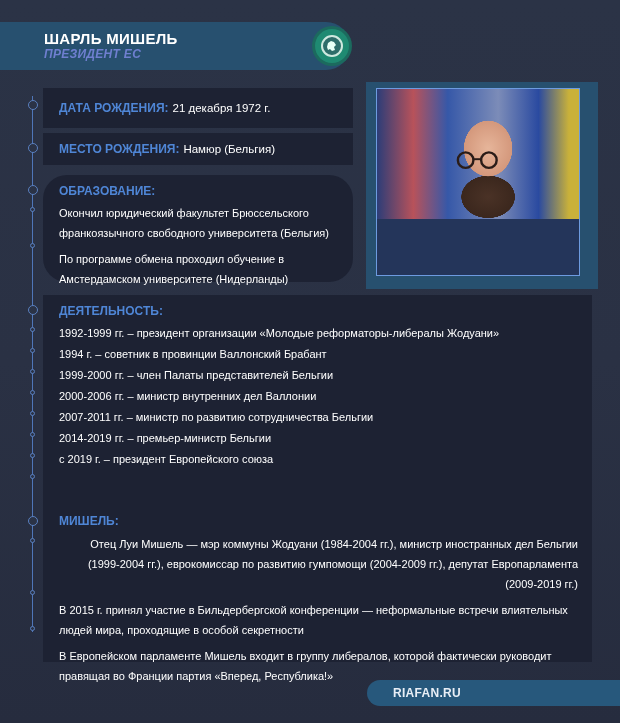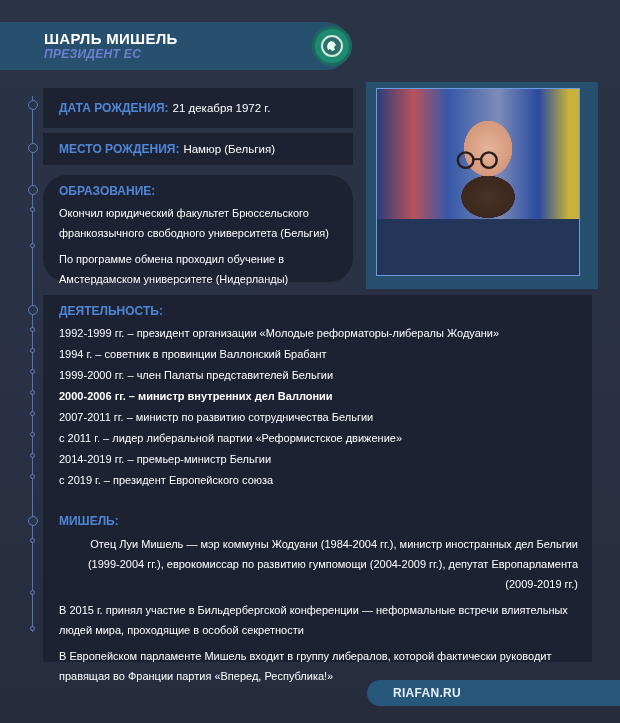--- a/index.html
+++ b/index.html
@@ -144,23 +144,22 @@
     <circle cx="36" cy="10" r="8" fill="none" stroke="#2a1c18" stroke-width="2.5"></circle>
     <line x1="20" y1="9" x2="28" y2="9" stroke="#2a1c18" stroke-width="2"></line>
   </svg>
 </div>
 
 <div class="box" style="left:43px; top:295px; width:549px; height:254px; padding:9px 14px 12px 16px;">
   <div class="label" style="margin-bottom:5px;">ДЕЯТЕЛЬНОСТЬ:</div>
   <div class="para" style="height:21px;">1992-1999 гг. – президент организации «Молодые реформаторы-либералы Жодуани»</div>
   <div class="para" style="height:21px;">1994 г. – советник в провинции Валлонский Брабант</div>
   <div class="para" style="height:21px;">1999-2000 гг. – член Палаты представителей Бельгии</div>
-  <div class="para" style="height:21px;font-weight:bold;">2000-2006 гг. – министр внутренних дел Валлонии</div>
+  <div class="para" style="height:21px;">2000-2006 гг. – министр внутренних дел Валлонии</div>
   <div class="para" style="height:21px;">2007-2011 гг. – министр по развитию сотрудничества Бельгии</div>
-  <div class="para" style="height:21px;">с 2011 г. – лидер либеральной партии «Реформистское движение»</div>
   <div class="para" style="height:21px;">2014-2019 гг. – премьер-министр Бельгии</div>
   <div class="para" style="height:21px;">с 2019 г. – президент Европейского союза</div>
 </div>
 
 <div class="box" style="left:43px; top:505px; width:549px; height:157px; padding:9px 14px 0 16px;">
   <div class="label" style="margin-bottom:6px;">МИШЕЛЬ:</div>
   <div class="para" style="margin-bottom:6px;text-align:right;">Отец Луи Мишель — мэр коммуны Жодуани (1984-2004 гг.), министр иностранных дел Бельгии (1999-2004 гг.), еврокомиссар по развитию гумпомощи (2004-2009 гг.), депутат Европарламента (2009-2019 гг.)</div>
   <div class="para" style="margin-bottom:6px;">В 2015 г. принял участие в Бильдербергской конференции — неформальные встречи влиятельных людей мира, проходящие в особой секретности</div>
   <div class="para">В Европейском парламенте Мишель входит в группу либералов, которой фактически руководит правящая во Франции партия «Вперед, Республика!»</div>
 </div>

